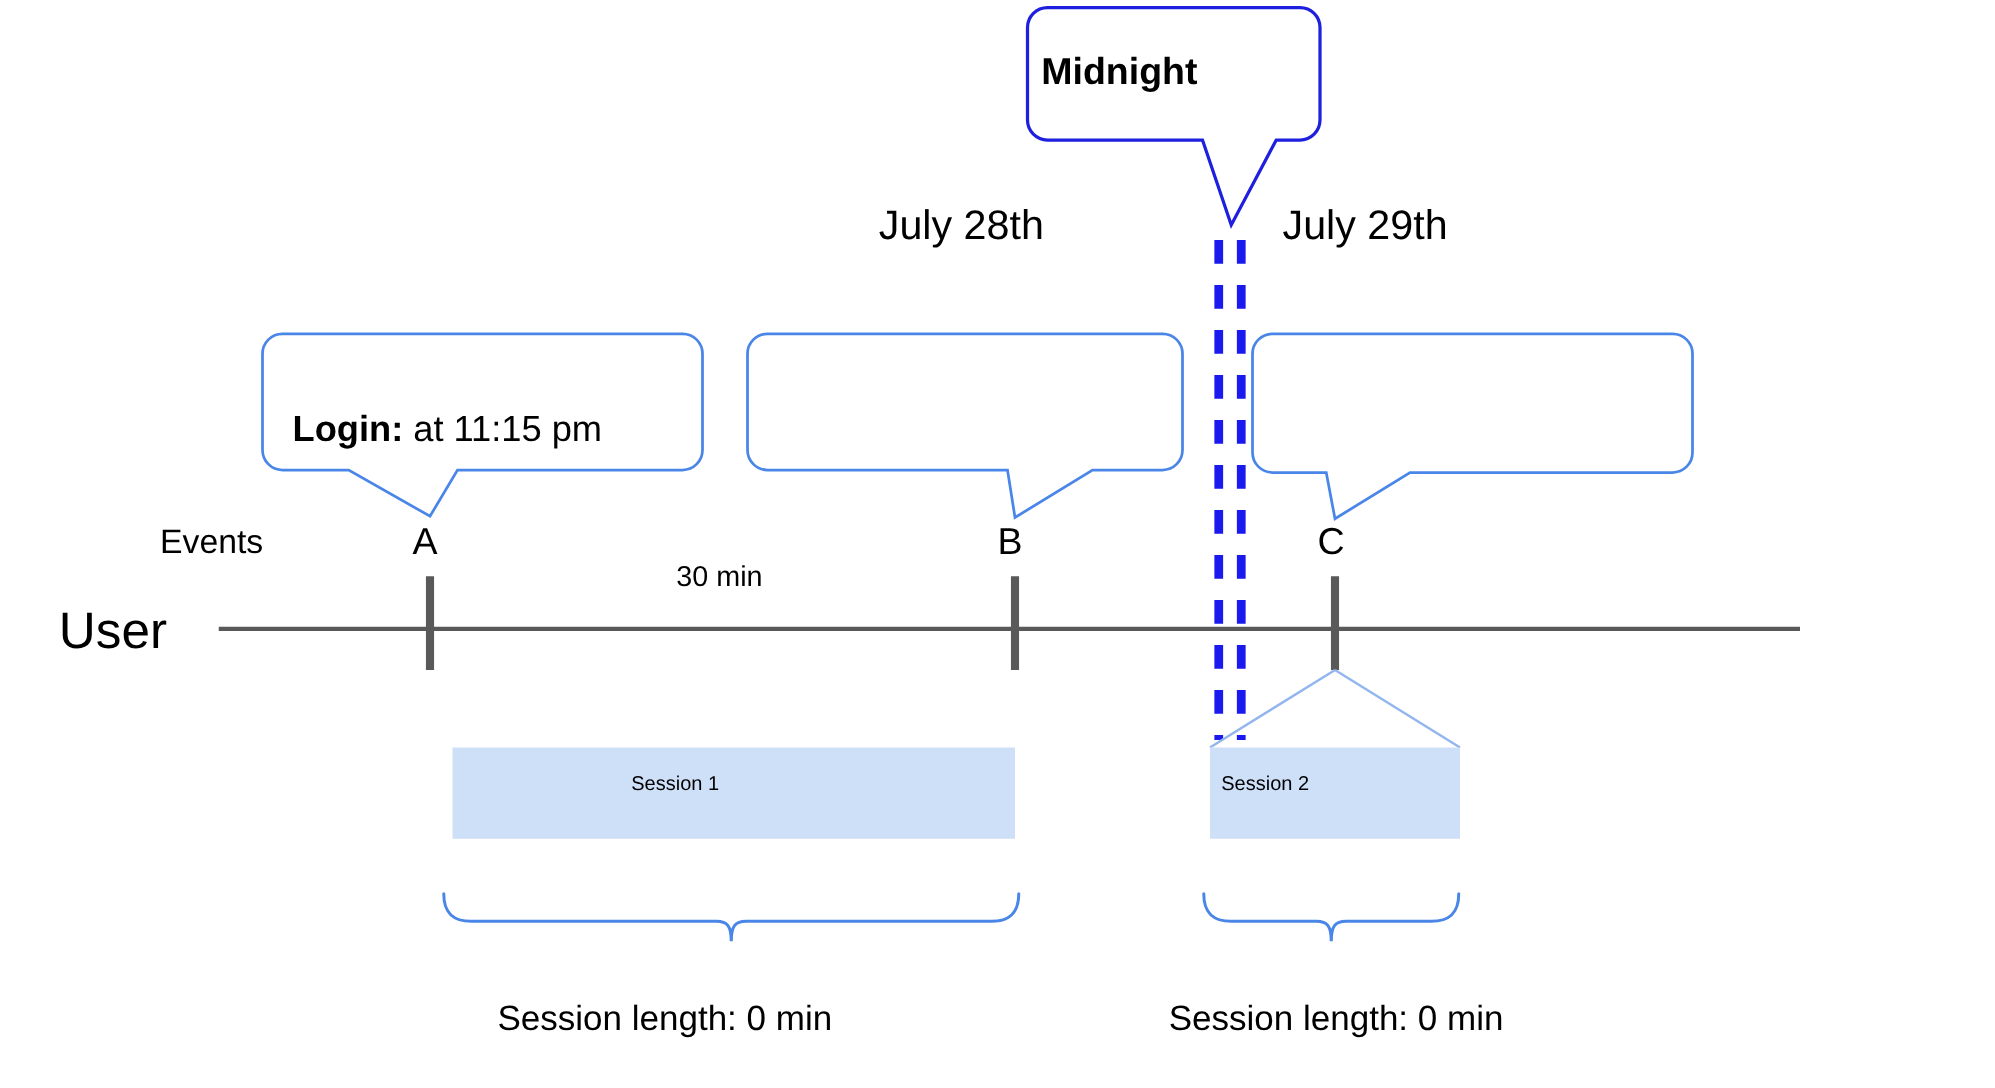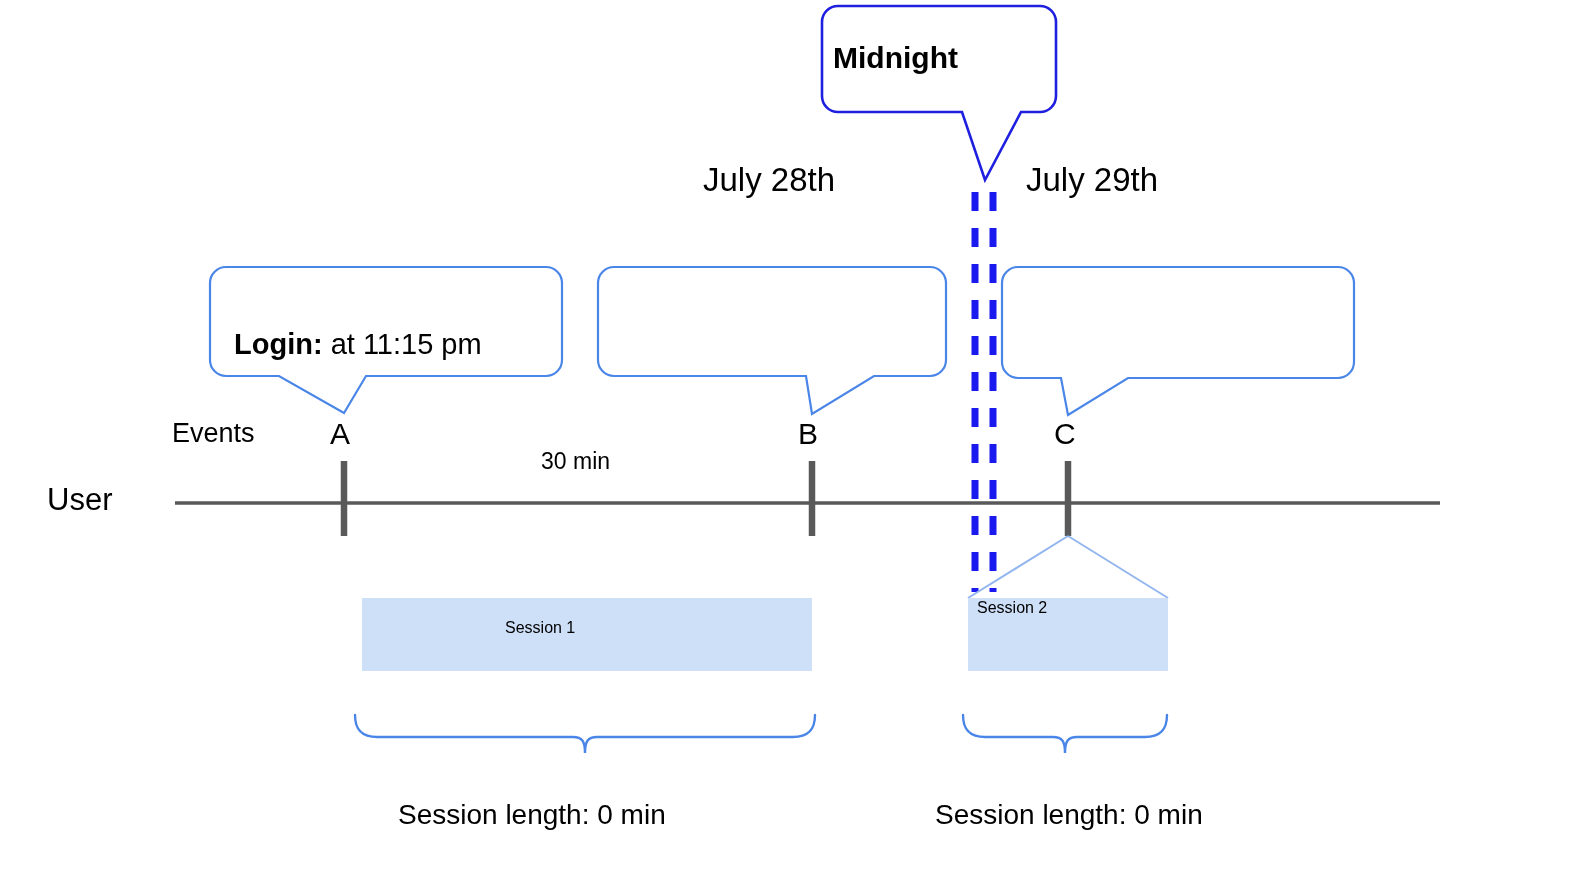--- a/index.html
+++ b/index.html
@@ -38,21 +38,21 @@
     font-size: 29px;
     line-height: 1;
   }
   .callout-text b {
     font-weight: bold;
   }
   .date-label {
     font-size: 33px;
   }
   .axis-label {
-    font-size: 31px;
+    font-size: 41px;
   }
   .events-label {
     font-size: 27px;
   }
   .marker-label {
     font-size: 30px;
   }
   .duration-label {
     font-size: 23px;
   }
@@ -170,28 +170,28 @@
 
   <div class="midnight-text" style="left:833px; top:43px;">Midnight</div>
 
   <div class="lbl date-label" style="left:703px; top:163px;">July 28th</div>
   <div class="lbl date-label" style="left:1026px; top:163px;">July 29th</div>
 
   <div class="callout-text" style="left:234px; top:306px;margin-top:24px;">
     <b>Login:</b><span> at 11:15 pm</span>
   </div>
 
-  <div class="lbl events-label" style="left:128px; top:420px;margin-left:44px;">Events</div>
+  <div class="lbl events-label" style="left:128px; top:420px;">Events</div>
   <div class="lbl axis-label" style="left:47px; top:484px;">User</div>
 
   <div class="lbl marker-label" style="left:330px; top:419px;">A</div>
   <div class="lbl marker-label" style="left:798px; top:419px;">B</div>
   <div class="lbl marker-label" style="left:1054px; top:419px;">C</div>
 
   <div class="lbl duration-label" style="left:541px; top:450px;text-align:center;">30 min</div>
 
   <div class="lbl session-label" style="left:505px; top:620px;">Session 1</div>
-  <div class="lbl session-label" style="left:977px; top:600px;text-align:right;">Session 2</div>
+  <div class="lbl session-label" style="left:977px; top:620px;text-align:right;">Session 2</div>
 
   <div class="lbl sesslen-label" style="left:358px; top:801px;">Session length: 0 min</div>
   <div class="lbl sesslen-label" style="left:895px; top:801px;">Session length: 0 min</div>
 
 </div>
 
 </body></html>

